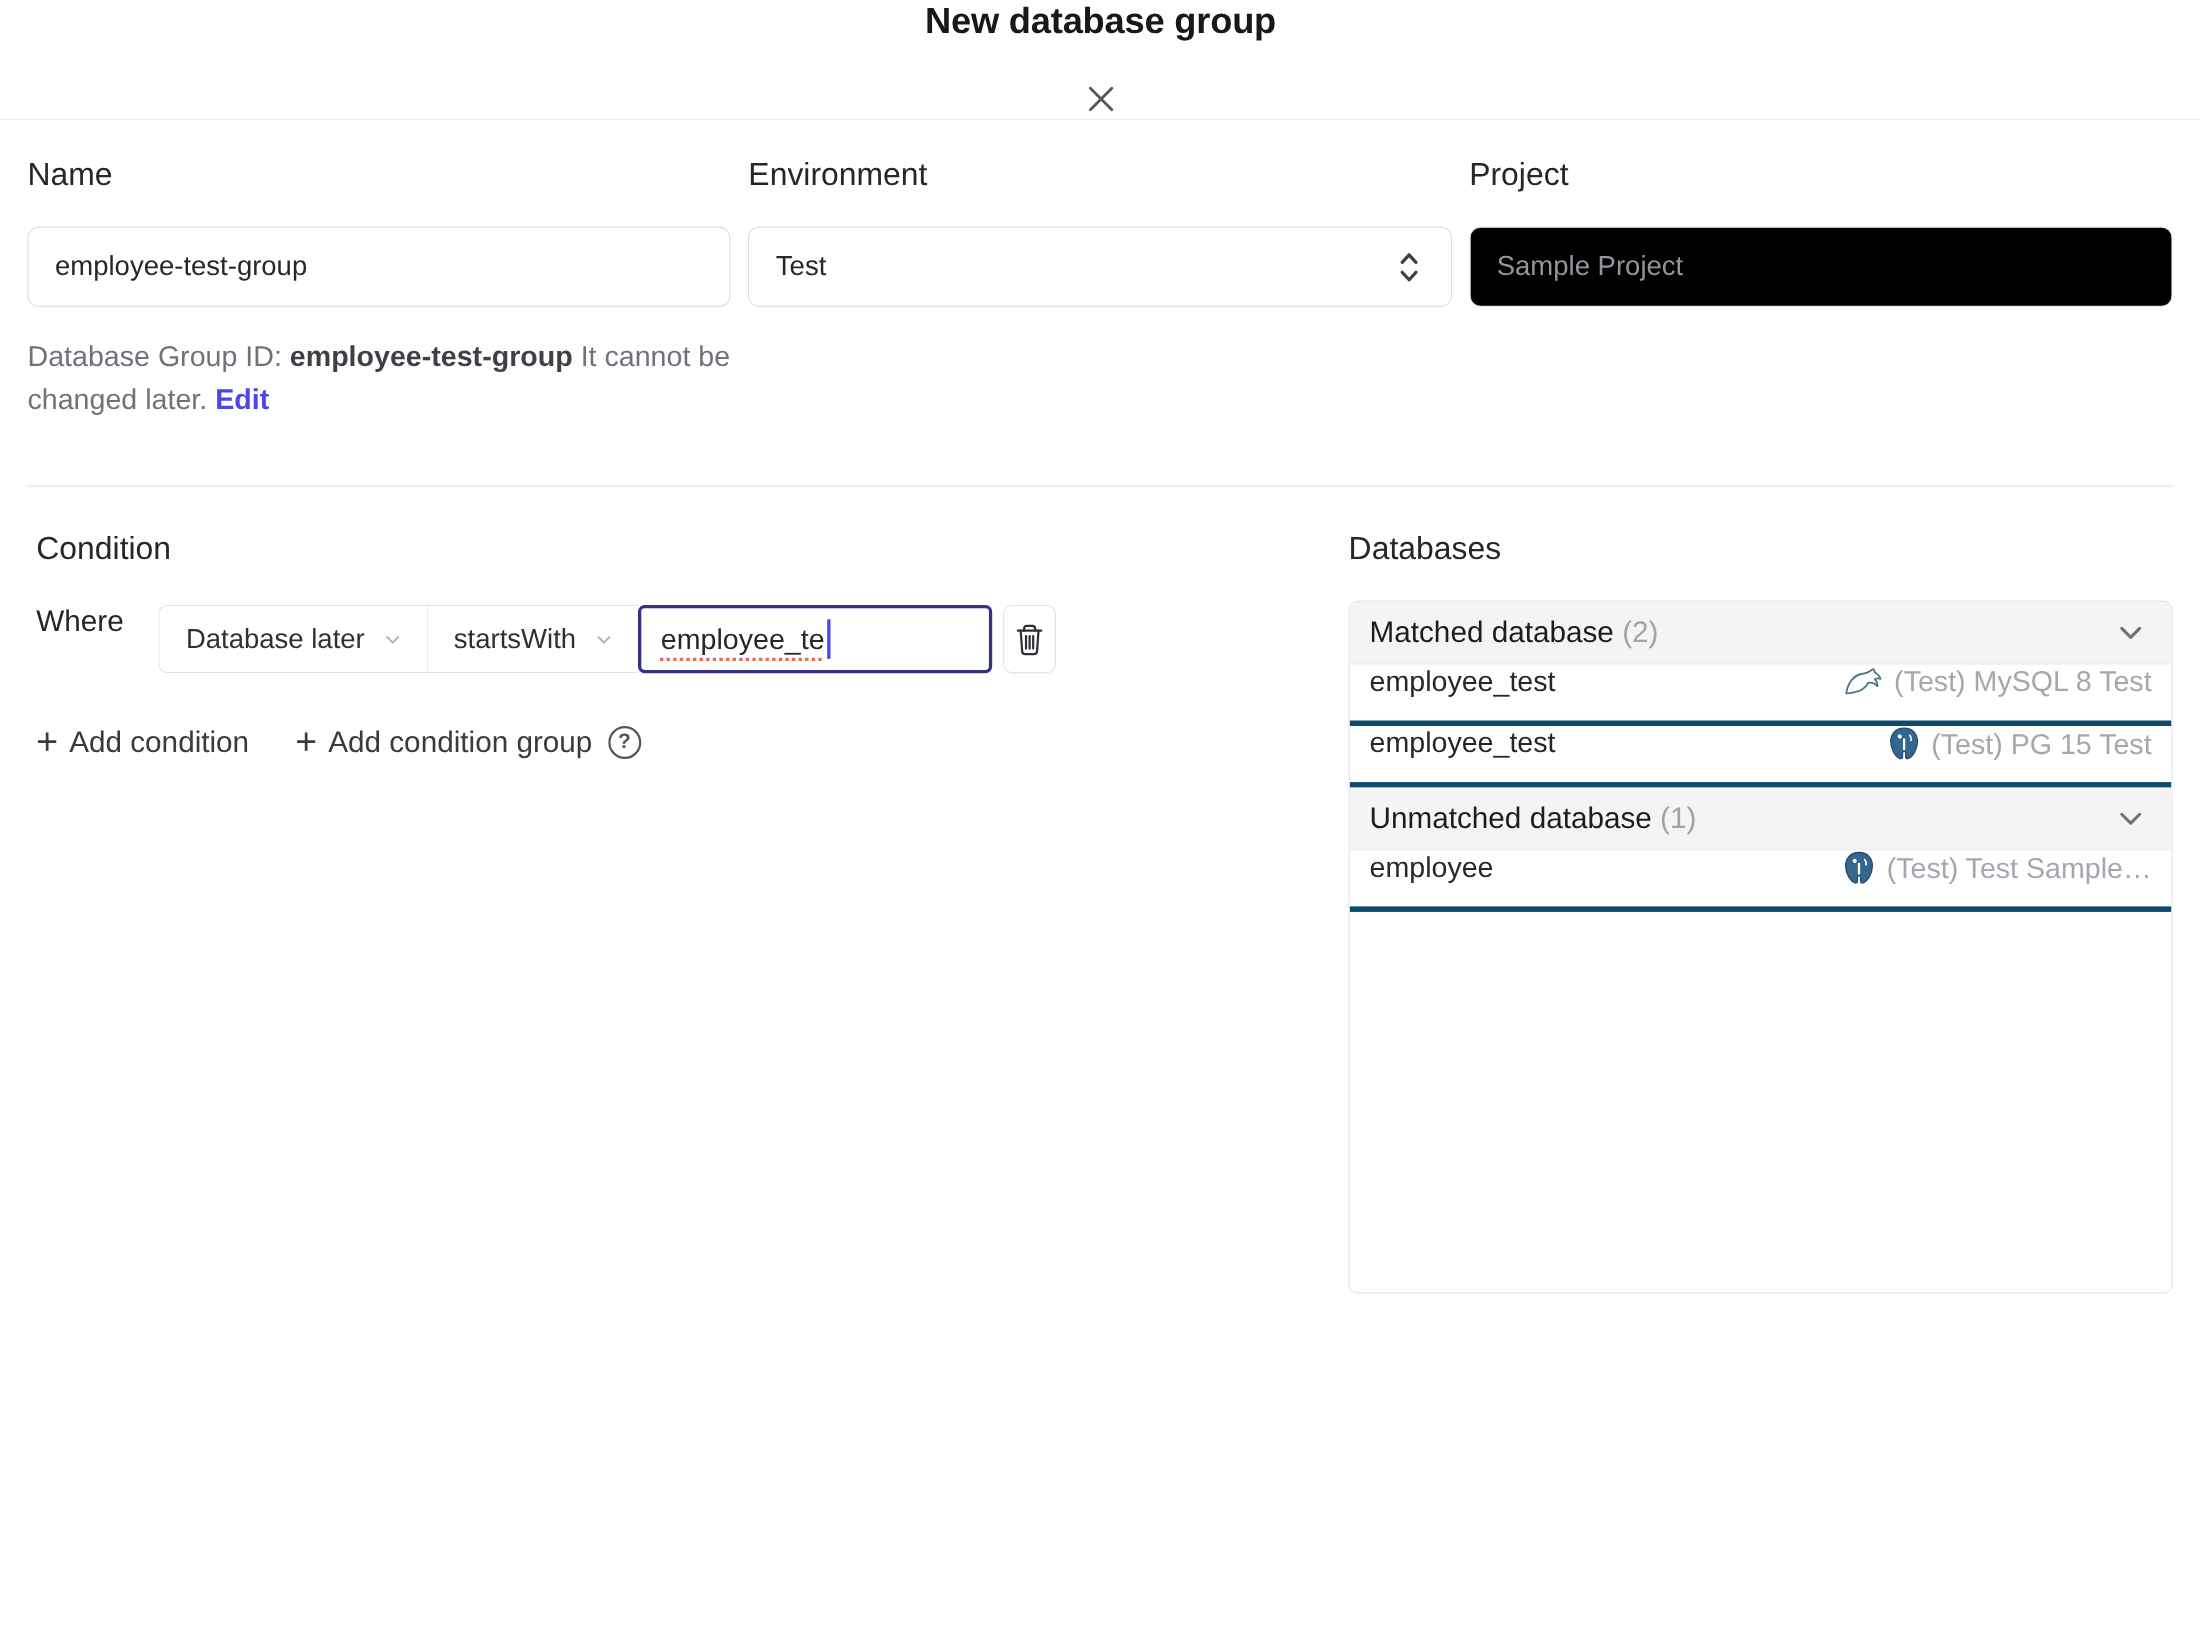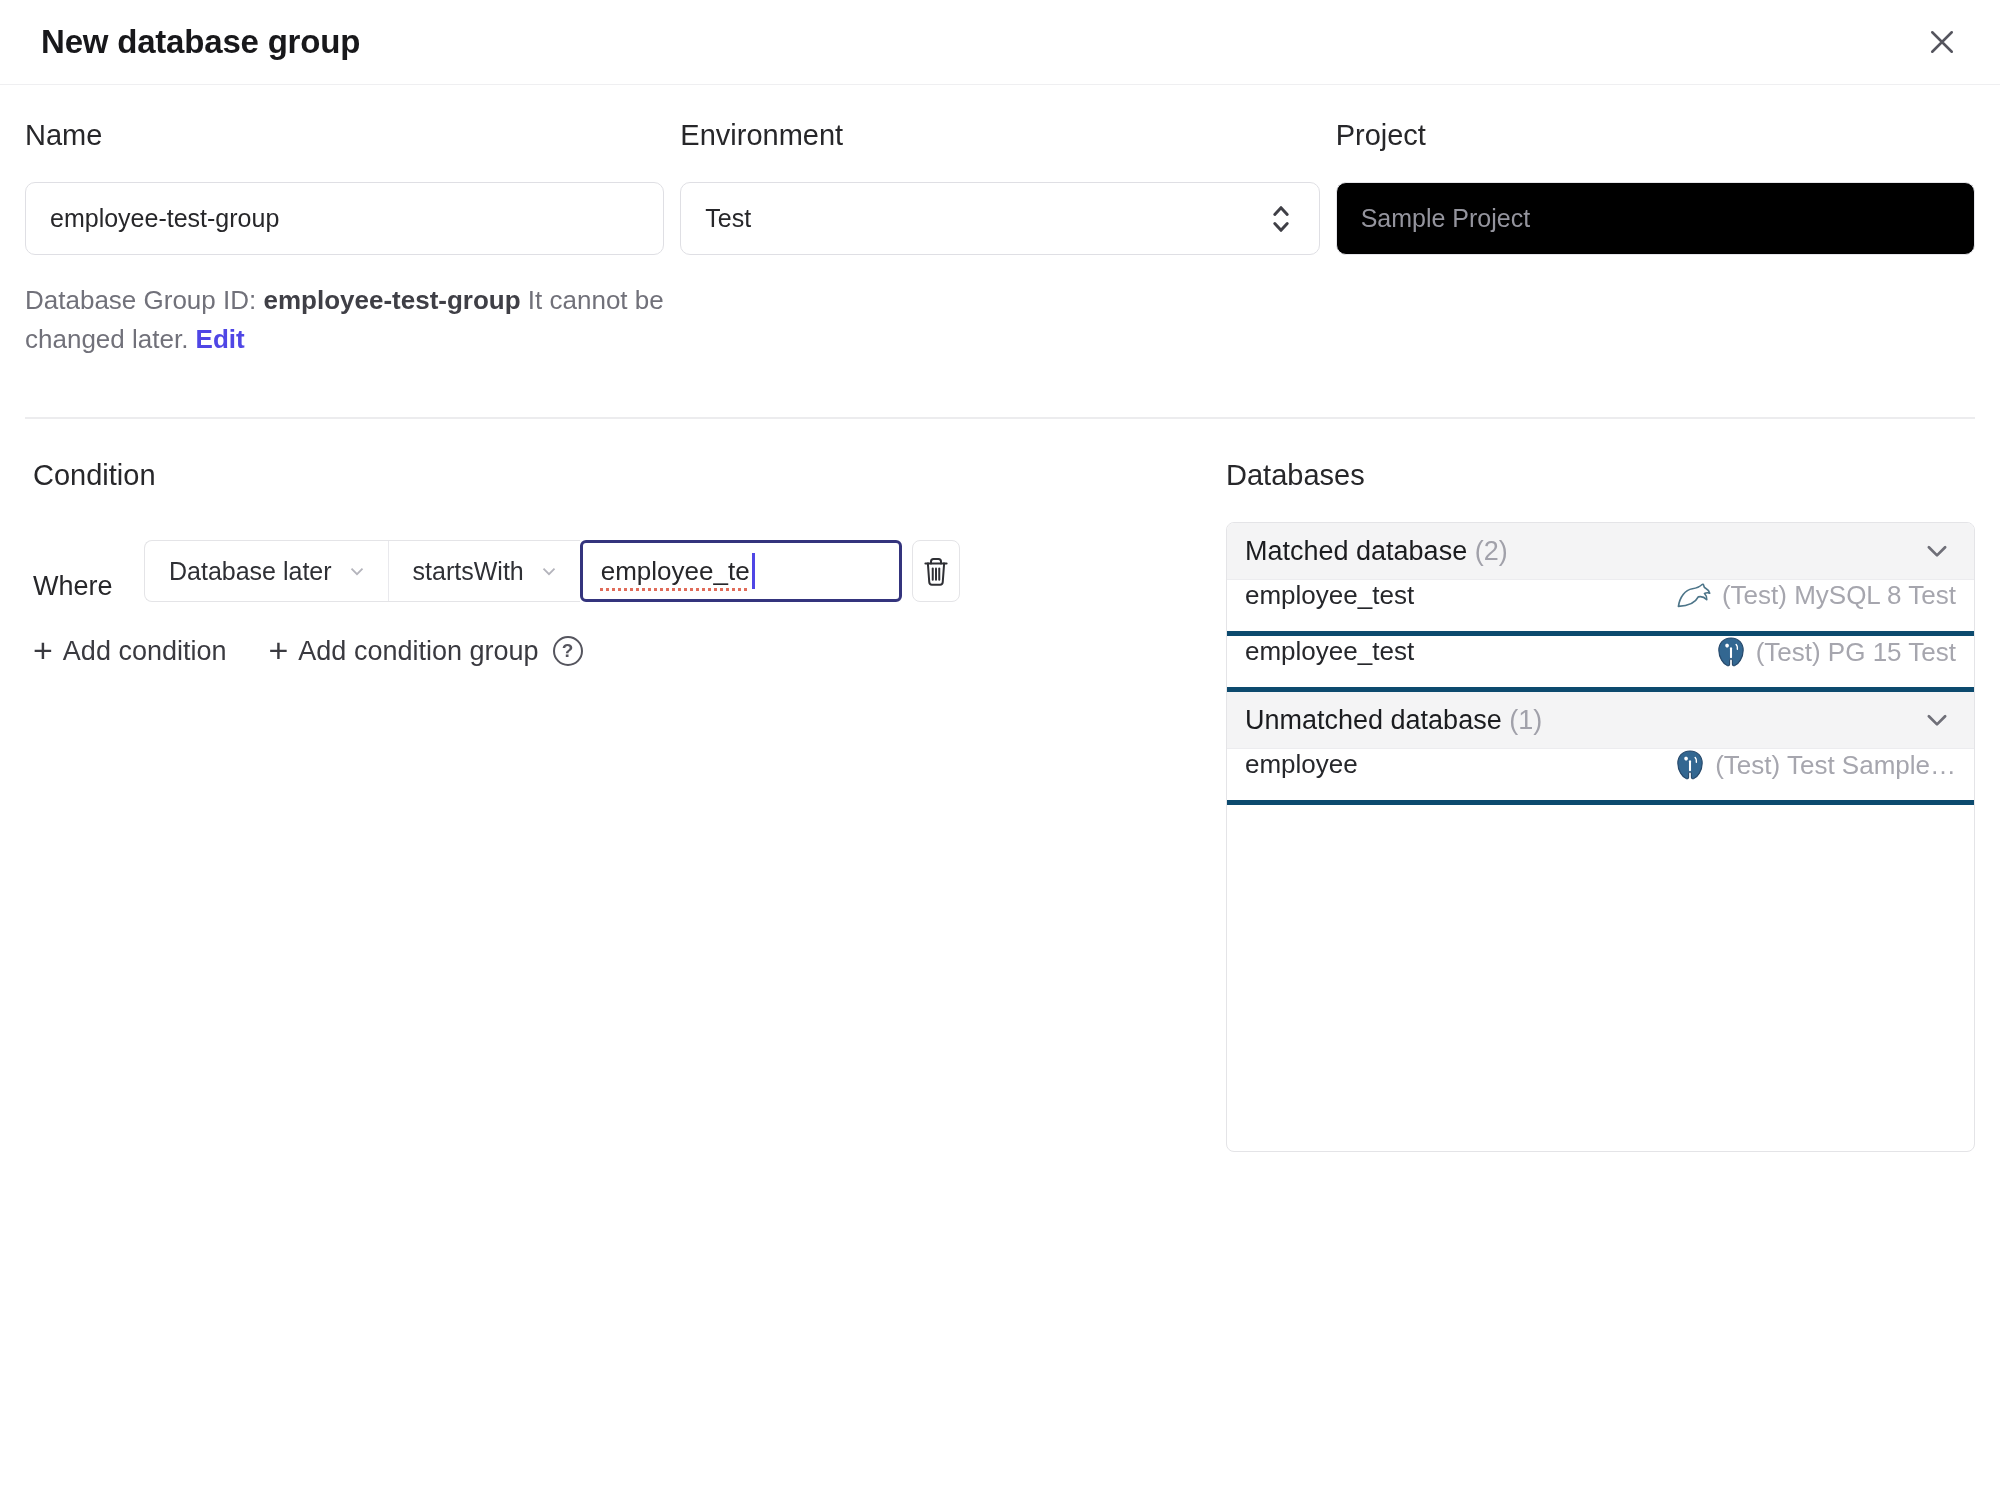--- a/index.html
+++ b/index.html
@@ -6,26 +6,27 @@
   html, body { width: 2000px; height: 1500px; }
   body {
     font-family: "Liberation Sans", sans-serif;
     background: #ffffff;
     color: #27272a;
     overflow: hidden;
   }
 
   
   .dialog-header {
-    height: 85px;
+    height: 109px;
     display: flex;
     align-items: center;
     justify-content: space-between;
     padding: 0 40px 0 41px;
     border-bottom: 1px solid #efeff1;
+    flex-direction: column;
   }
   .dialog-title {
     font-size: 33px;
     font-weight: 700;
     color: #18181b;
     letter-spacing: -0.2px;
   }
   .close-btn { background: none; border: none; cursor: pointer; display: flex; align-items: center; }
 
   
@@ -67,21 +68,21 @@
 
   .divider { height: 2px; background: #ececee; margin: 58px 25px 0 25px; }
 
   
   .main { display: flex; padding: 0 25px 0 33px; margin-top: 40px; }
   .left-col { flex: 1; }
   .right-col { width: 749px; }
   .section-heading { font-size: 29px; font-weight: 500; color: #27272a; }
 
   
-  .condition-row { margin-top: 34px; display: flex; align-items: flex-end; height: 76px; }
+  .condition-row { margin-top: 34px; display: flex; align-items: flex-start; height: 76px; }
   .where-label { font-size: 27px; color: #27272a; width: 111px; flex: none; }
   .cond-group {
     display: flex;
     align-items: stretch;
     height: 62px;
     border: 1px solid #e4e4e7;
     border-right: none;
     border-radius: 8px 0 0 8px;
     background: #fff;
   }

